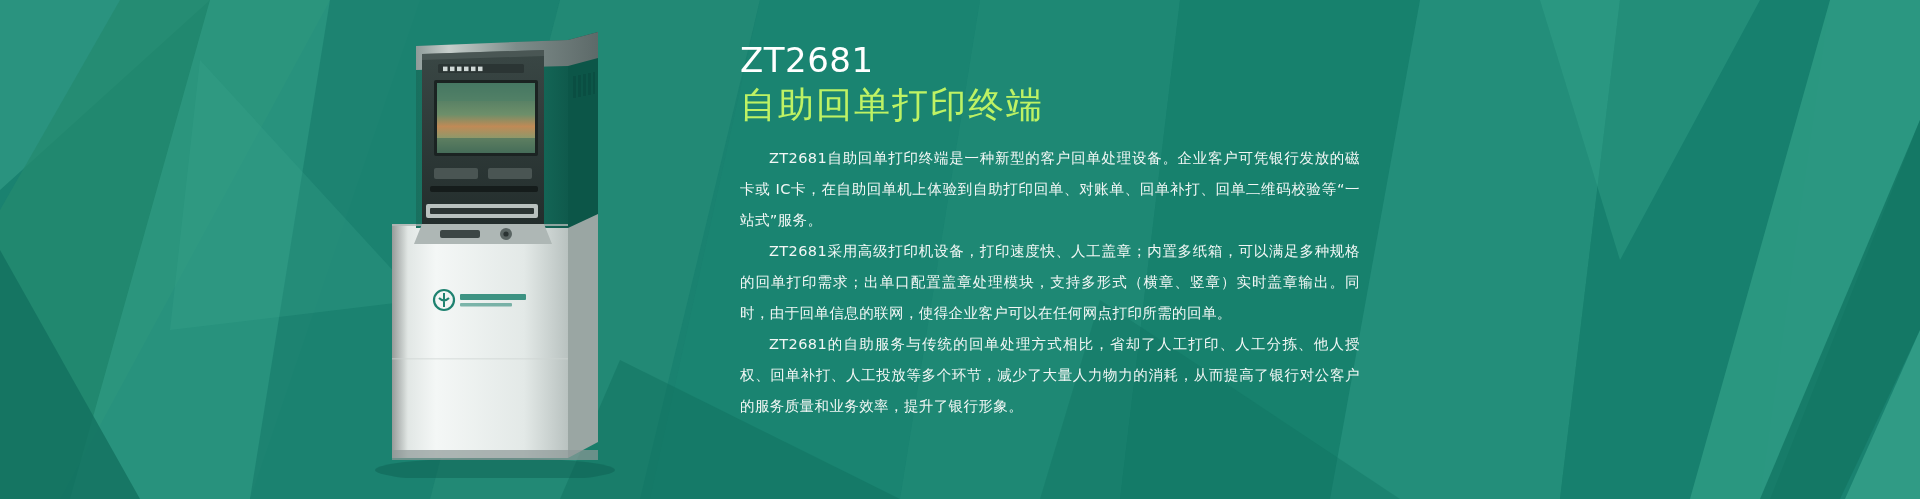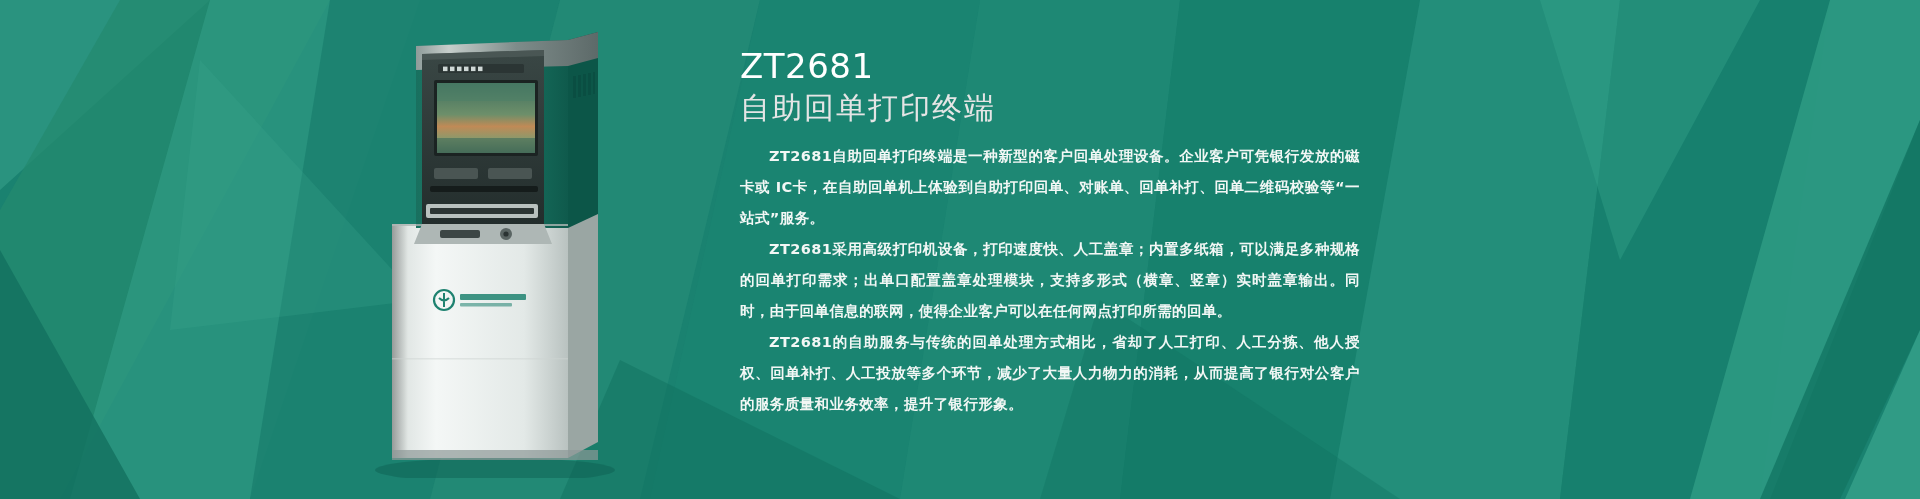--- a/index.html
+++ b/index.html
@@ -17,37 +17,37 @@
   .facets svg{display:block;width:1920px;height:499px;}
 
   
   .product{
     position:absolute;left:330px;top:18px;width:360px;height:460px;
   }
   .product svg{display:block;width:360px;height:460px;}
 
   
   .copy{
-    position:absolute;left:740px;top:46px;width:620px;
+    position:absolute;left:740px;top:40px;width:620px;
     color:#ffffff;
   }
   .title{
     font-size:34px;line-height:1.18;font-weight:400;
     letter-spacing:.5px;color:#ffffff;margin:0;
   }
   .subtitle{
-    font-size:30px;line-height:1.3;font-weight:400;
-    letter-spacing:2px;color:#e5e5e5;margin:2px 0 2px 0;
+    font-size:36px;line-height:1.3;font-weight:400;
+    letter-spacing:2px;color:#bef264;margin:2px 0 2px 0;
   }
   .body-copy{margin-top:14px;}
   .para{
     font-size:14.5px;line-height:31px;
     color:#f2f7f5;margin:0;text-align:justify;
     text-indent:2em;letter-spacing:.4px;
-    font-weight:700;
+    font-weight:400;
   }
   .para + .para{margin-top:0px;}
 </style>
 </head>
 <body>
 
 <div class="banner">
 
   <div class="facets">
     <svg viewBox="0 0 1920 499" preserveAspectRatio="none" aria-hidden="true">

